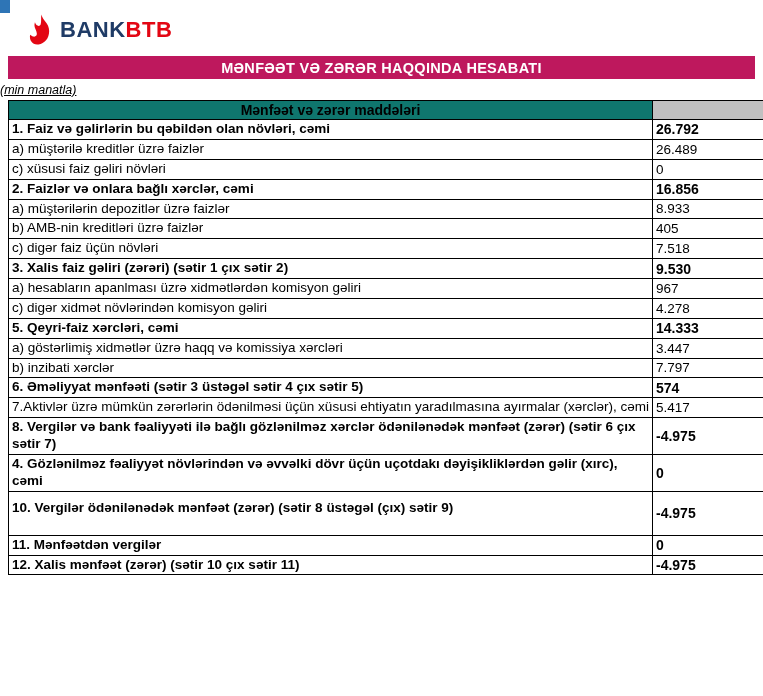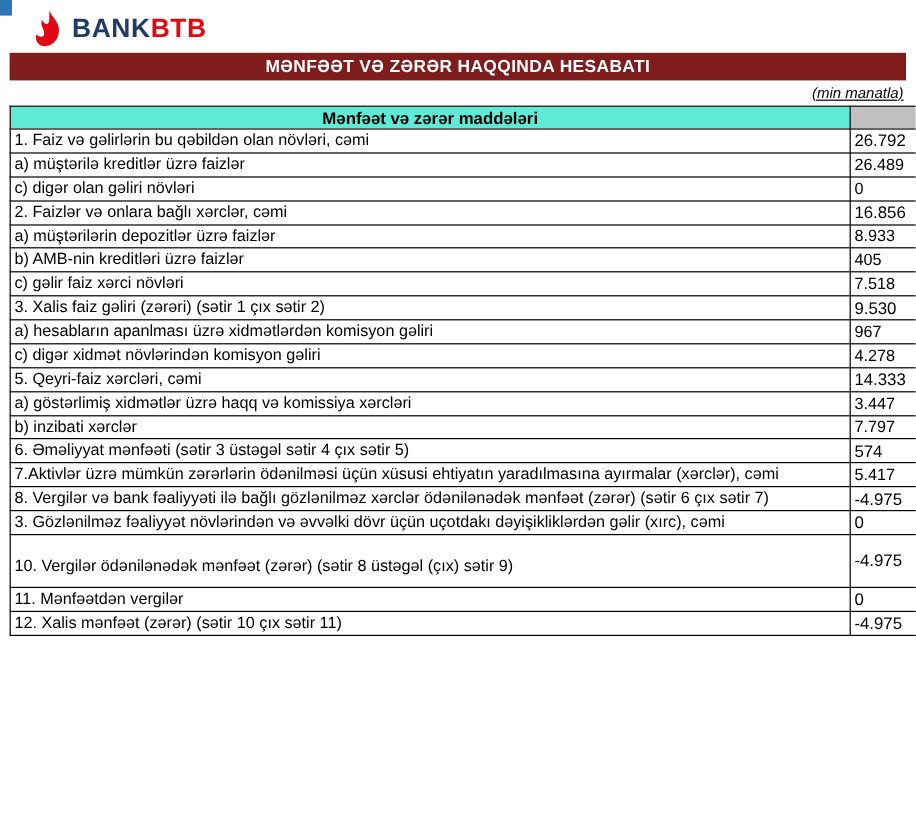--- a/index.html
+++ b/index.html
@@ -12,69 +12,69 @@
     overflow: hidden;
   }
   .corner-accent {
     position: absolute; top: 0; left: 0;
     width: 10px; height: 13px;
     background: #2e75b6;
   }
   .brand {
     display: flex; align-items: center; gap: 7px;
     padding: 12px 0 9px 28px;
-    height: 44px;
+    height: 56px;
   }
   .brand-text { font-size: 22px; letter-spacing: 0.5px; line-height: 1; }
   .brand-bank { color: #1f3b66; font-weight: 600; }
   .brand-btb  { color: #e30613; font-weight: 700; }
   .banner {
     margin: 0 8px;
-    background: #7f1d1d;
+    background: #be185d;
     color: #ffffff;
     text-align: center;
     font-weight: bold;
     font-size: 14.5px;
     padding: 4px 0 3px 0;
     letter-spacing: 0.3px;
   }
   .unit-note {
-    text-align: right;
+    text-align: left;
     margin: 4px 10px 3px 0;
     font-style: italic;
     font-size: 12.5px;
   }
   .unit-note span { text-decoration: underline; }
   table.pl {
     border-collapse: collapse;
     margin: 0 8px;
     width: 747px;
     table-layout: fixed;
     font-size: 13.5px;
   }
   .pl th, .pl td {
     border: 1px solid #000;
     padding: 1px 3px;
     vertical-align: middle;
     overflow: hidden;
   }
   .pl th.label-col {
-    width: 700px;
-    background: #5eead4;
+    width: 644px;
+    background: #0f766e;
     font-weight: bold;
     font-size: 14px;
     text-align: center;
     height: 19px;
   }
   .pl th.value-col { width: 158px; background: #c0c0c0; }
   .pl td.label { text-align: left; height: 19px; line-height: 1.25; }
   .pl td.value { text-align: left; padding-right: 4px; }
-  .pl tr.bold td { font-weight: normal; }
+  .pl tr.bold td { font-weight: bold; }
   .pl tr.bold td.value { font-size: 14px; }
-  .pl tr.tall td.label { height: 44px; vertical-align: bottom; padding-bottom: 8px; }
+  .pl tr.tall td.label { height: 44px; vertical-align: bottom; padding-bottom: 18px; }
   .flame-icon { display: block; }
 </style>
 </head>
 <body>
 
 <div class="corner-accent"></div>
 
 <header class="brand">
   <svg class="flame-icon" width="25" height="32" viewBox="0 0 26 32" aria-hidden="true">
     <path d="M14 0 C15 6 22 9 22 17 C22 25 17 30 11 31 C5 32 1 27 2.2 21 C6 24.2 9.2 23 9.2 20 C9.2 16 5.4 13.6 7.2 8 C8.4 12 12.2 13 13.2 10 C14.1 7.4 13.2 3.6 14 0 Z" fill="#e30613"></path>
@@ -100,37 +100,37 @@
   <tbody>
       <tr class="bold ">
         <td class="label">1. Faiz və gəlirlərin bu qəbildən olan növləri, cəmi</td>
         <td class="value">26.792</td>
       </tr>
       <tr class="">
         <td class="label">a) müştərilə kreditlər üzrə faizlər</td>
         <td class="value">26.489</td>
       </tr>
       <tr class="">
-        <td class="label">c) digər olan gəliri növləri</td>
+        <td class="label">c) xüsusi faiz gəliri növləri</td>
         <td class="value">0</td>
       </tr>
       <tr class="bold ">
         <td class="label">2. Faizlər və onlara bağlı xərclər, cəmi</td>
         <td class="value">16.856</td>
       </tr>
       <tr class="">
         <td class="label">a) müştərilərin depozitlər üzrə faizlər</td>
         <td class="value">8.933</td>
       </tr>
       <tr class="">
         <td class="label">b) AMB-nin kreditləri üzrə faizlər</td>
         <td class="value">405</td>
       </tr>
       <tr class="">
-        <td class="label">c) gəlir faiz xərci növləri</td>
+        <td class="label">c) digər faiz üçün növləri</td>
         <td class="value">7.518</td>
       </tr>
       <tr class="bold ">
         <td class="label">3. Xalis faiz gəliri (zərəri) (sətir 1 çıx sətir 2)</td>
         <td class="value">9.530</td>
       </tr>
       <tr class="">
         <td class="label">a) hesabların apanlması üzrə xidmətlərdən komisyon gəliri</td>
         <td class="value">967</td>
       </tr>
@@ -156,21 +156,21 @@
       </tr>
       <tr class="">
         <td class="label">7.Aktivlər üzrə mümkün zərərlərin ödənilməsi üçün xüsusi ehtiyatın yaradılmasına ayırmalar (xərclər), cəmi</td>
         <td class="value">5.417</td>
       </tr>
       <tr class="bold ">
         <td class="label">8. Vergilər və bank fəaliyyəti ilə bağlı gözlənilməz xərclər ödənilənədək mənfəət (zərər) (sətir 6 çıx sətir 7)</td>
         <td class="value">-4.975</td>
       </tr>
       <tr class="bold ">
-        <td class="label">3. Gözlənilməz fəaliyyət növlərindən və əvvəlki dövr üçün uçotdakı dəyişikliklərdən gəlir (xırc), cəmi</td>
+        <td class="label">4. Gözlənilməz fəaliyyət növlərindən və əvvəlki dövr üçün uçotdakı dəyişikliklərdən gəlir (xırc), cəmi</td>
         <td class="value">0</td>
       </tr>
       <tr class="bold tall">
         <td class="label">10. Vergilər ödənilənədək mənfəət (zərər) (sətir 8 üstəgəl (çıx) sətir 9)</td>
         <td class="value">-4.975</td>
       </tr>
       <tr class="bold ">
         <td class="label">11. Mənfəətdən vergilər</td>
         <td class="value">0</td>
       </tr>

